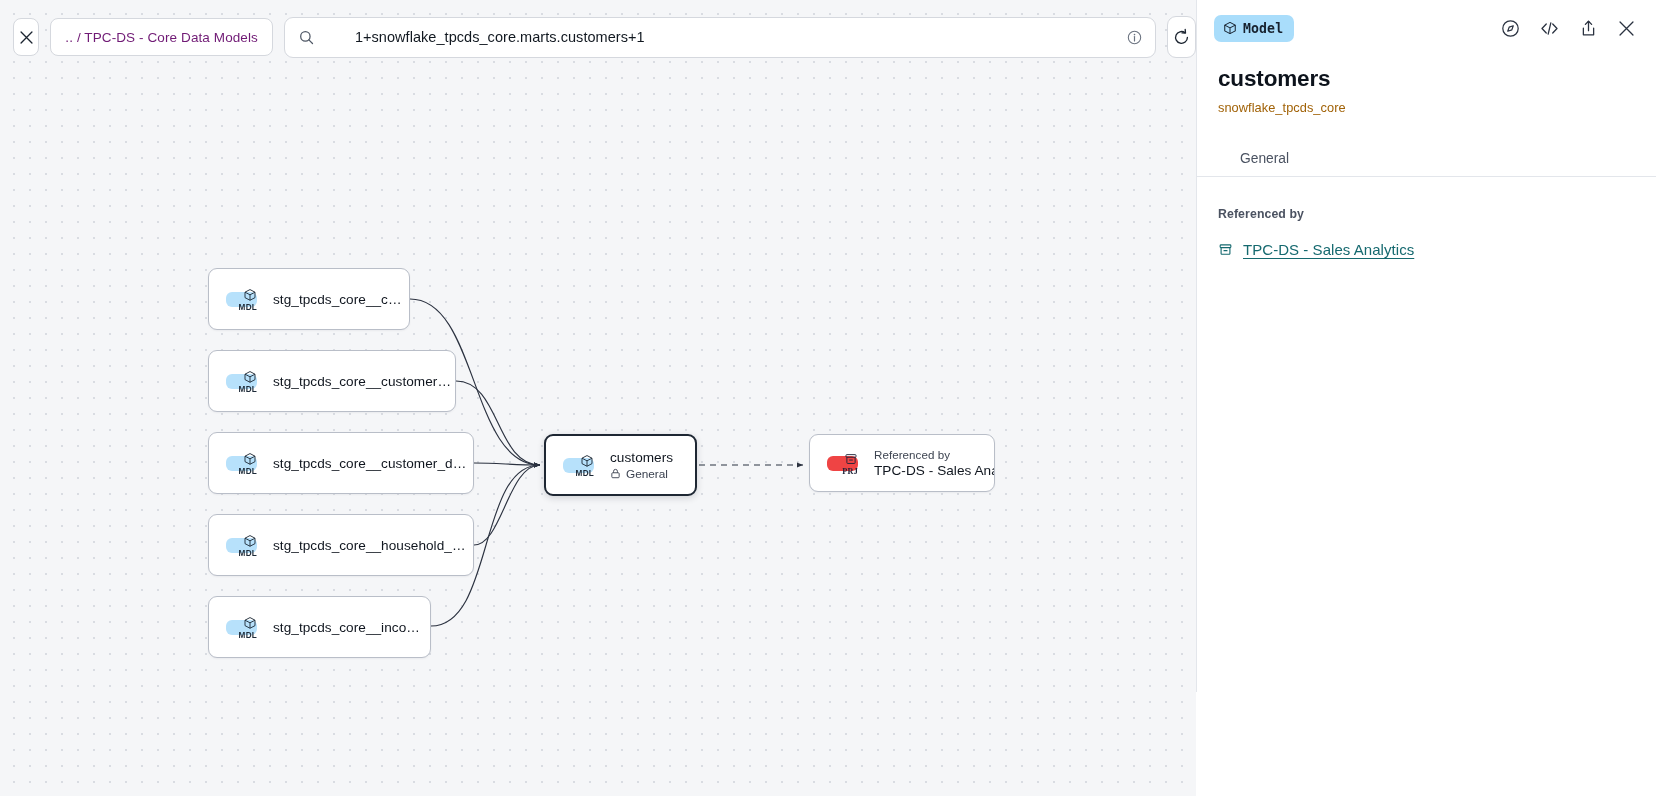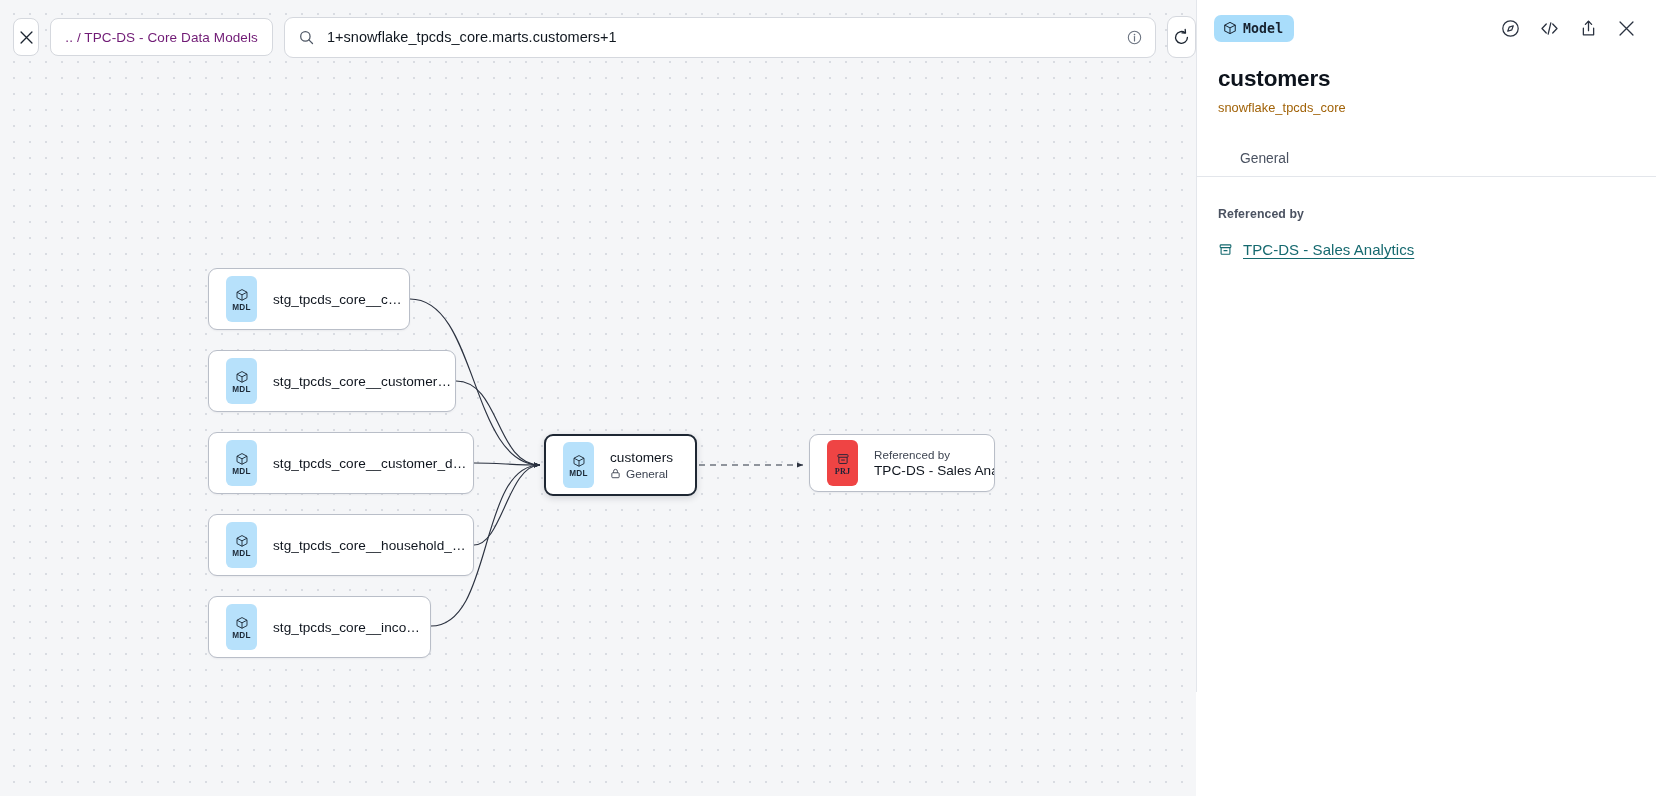--- a/index.html
+++ b/index.html
@@ -75,20 +75,21 @@
   }
   .search-input {
     flex: 1;
     border: 0;
     outline: 0;
     font-size: 14.5px;
     color: #111820;
     font-family: "Liberation Sans", sans-serif;
     background: transparent;
     letter-spacing: .05px;
+    margin-left: 28px;
   }
   .icon-muted { color: #5b6371; display:flex; align-items:center; }
   .refresh-btn { width: 42px; height: 42px; border-radius: 9px; }
 
   
   .graph { position: absolute; inset: 0; }
   svg.edges { position: absolute; left: 0; top: 0; width: 1196px; height: 796px; pointer-events: none; }
 
   .node {
     position: absolute;
@@ -102,25 +103,25 @@
     box-shadow: 0 1px 2px rgba(20,25,35,.05);
     cursor: pointer;
     overflow: hidden;
   }
   .node.selected {
     border: 2px solid #1e2733;
     box-shadow: 0 2px 7px rgba(20,25,35,.16);
   }
 
   .badge {
-    width: 31px; height: 46px;
+    width: 31px; height: 15px;
     border-radius: 6px;
     display: flex;
     flex-direction: column;
-    align-items: center;
+    align-items: flex-end;
     justify-content: center;
     flex: 0 0 auto;
     gap: 0px;
   }
   .badge.mdl { background: #b7e1fb; color: #1d2a38; }
   .badge.prj { background: #ef4444; color: #1d2238; font-family: Liberation Serif, serif; }
   .badge .glyph { line-height: 0; margin-top: 2px; }
   .badge .tag {
     font-size: 8.2px;
     font-weight: 700;

